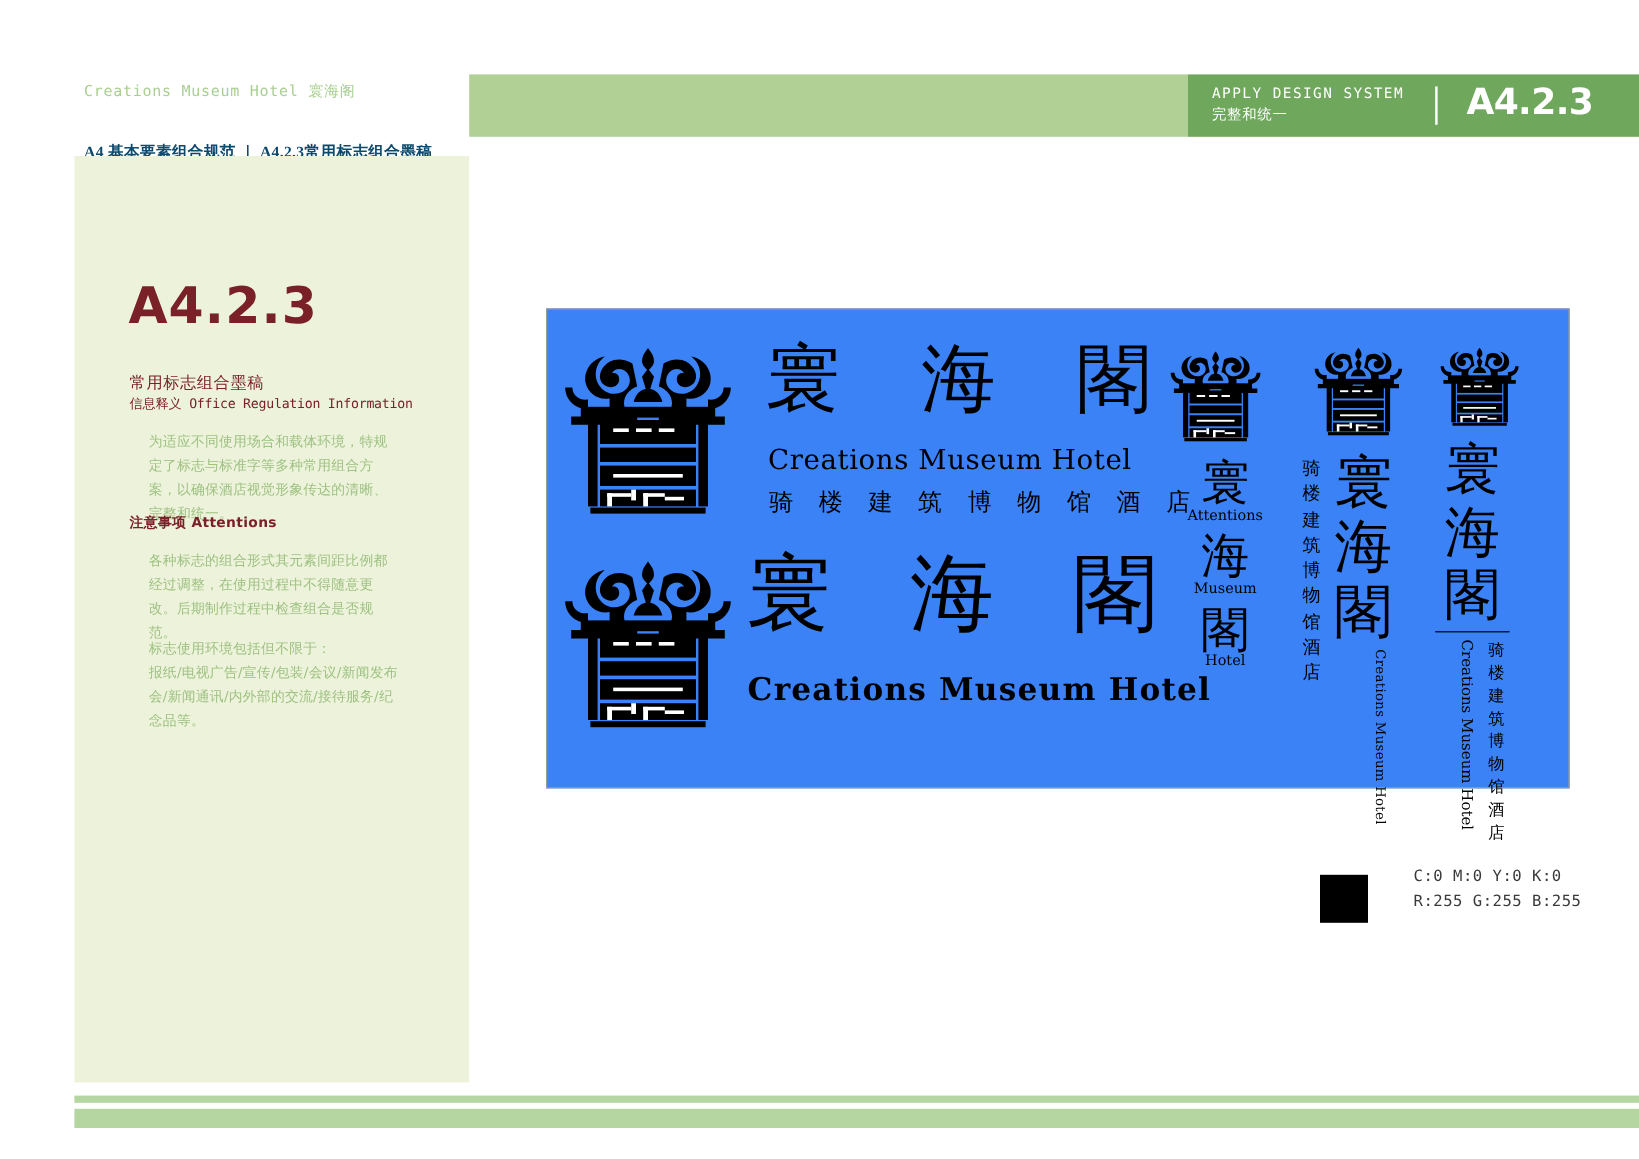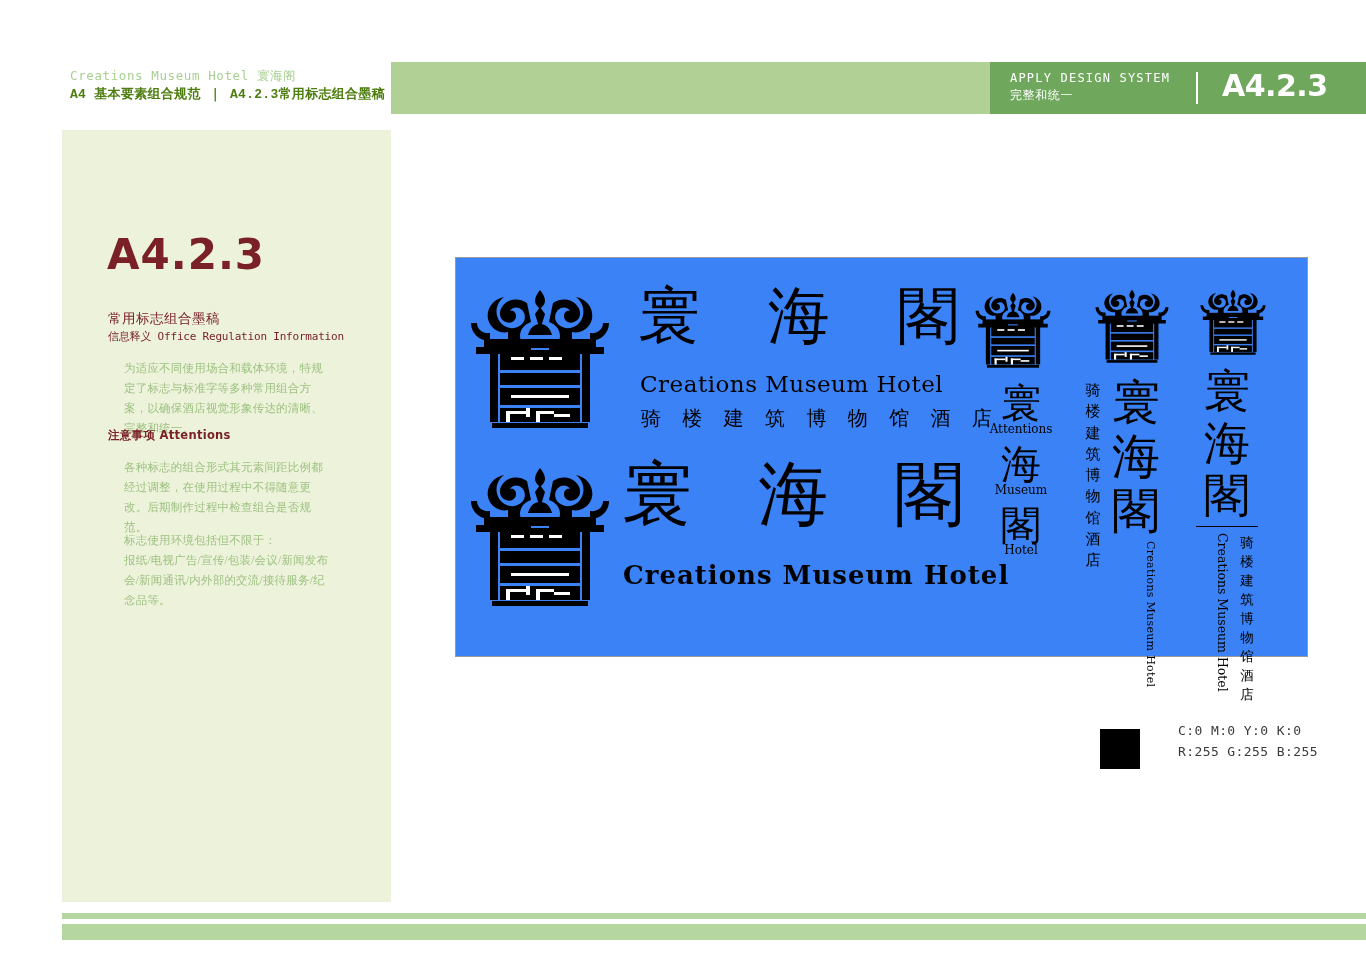--- a/index.html
+++ b/index.html
@@ -30,26 +30,27 @@
     line-height: 1.55;
   }
   .hdr-line1 {
     font-family: "DejaVu Sans Mono", "Liberation Mono", monospace;
     font-size: 12.5px;
     letter-spacing: 0.6px;
     color: #a9cf92;
     white-space: nowrap;
   }
   .hdr-line2 {
-    font-family: Liberation Mono, monospace;
+    font-family: Liberation Serif, serif;
     font-size: 13px;
     font-weight: bold;
     letter-spacing: 0.3px;
-    color: #4d7c0f;
-    white-space: nowrap;
+    color: #0c4a6e;
+    white-space: nowrap;
+    margin-top: 32px;
   }
   .header-bar-light {
     position: absolute;
     left: 391px;
     top: 62px;
     width: 599px;
     height: 52px;
     background: #b0d096;
   }
   .header-bar-dark {
@@ -152,21 +153,21 @@
     position: absolute;
     left: 46px;
     top: 298px;
     font-size: 11.5px;
     color: #7a2128;
     font-weight: bold;
     letter-spacing: 0.3px;
   }
   .side-para-2 { top: 327px; }
   .side-para-3 { top: 400px; }
-  .side-para-4 { top: 420px; font-family: Liberation Serif, serif; }
+  .side-para-4 { top: 420px; }
 
   
   .frame {
     position: absolute;
     left: 455px;
     top: 257px;
     width: 853px;
     height: 400px;
     border: 1px solid #9a9a9a;
     background: #3b82f6;

